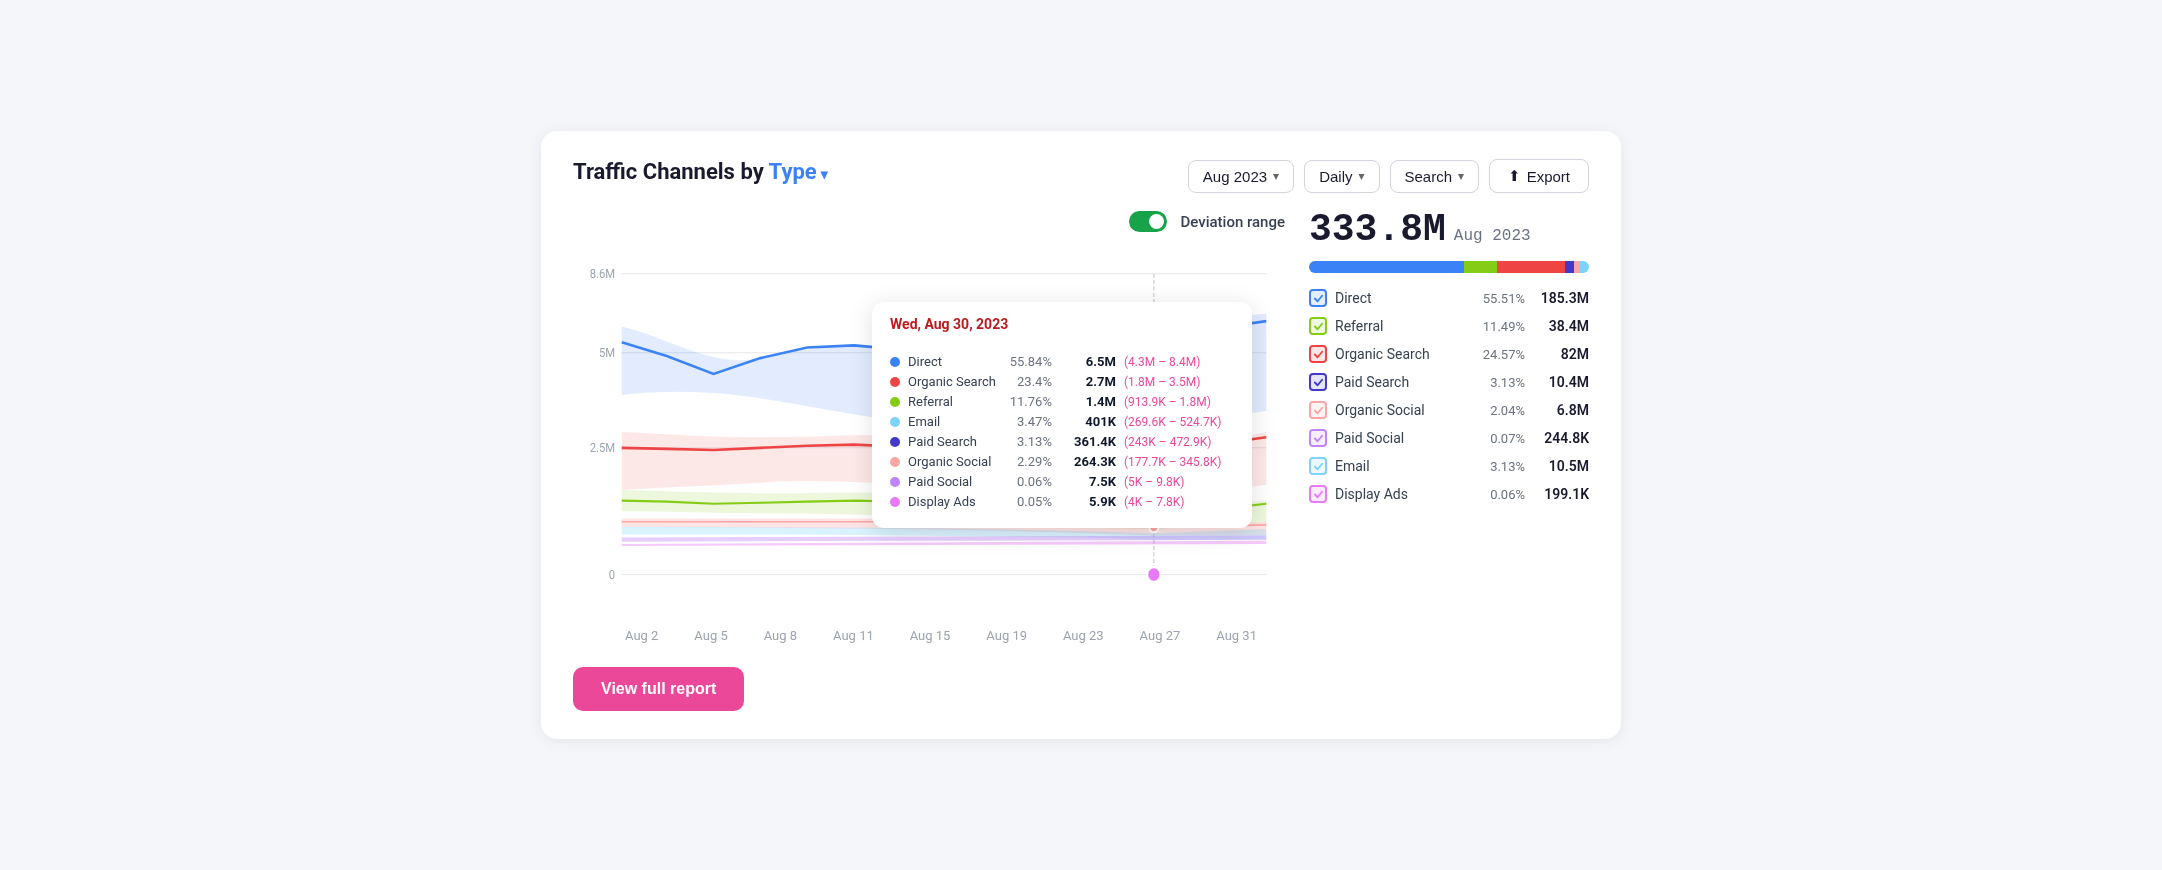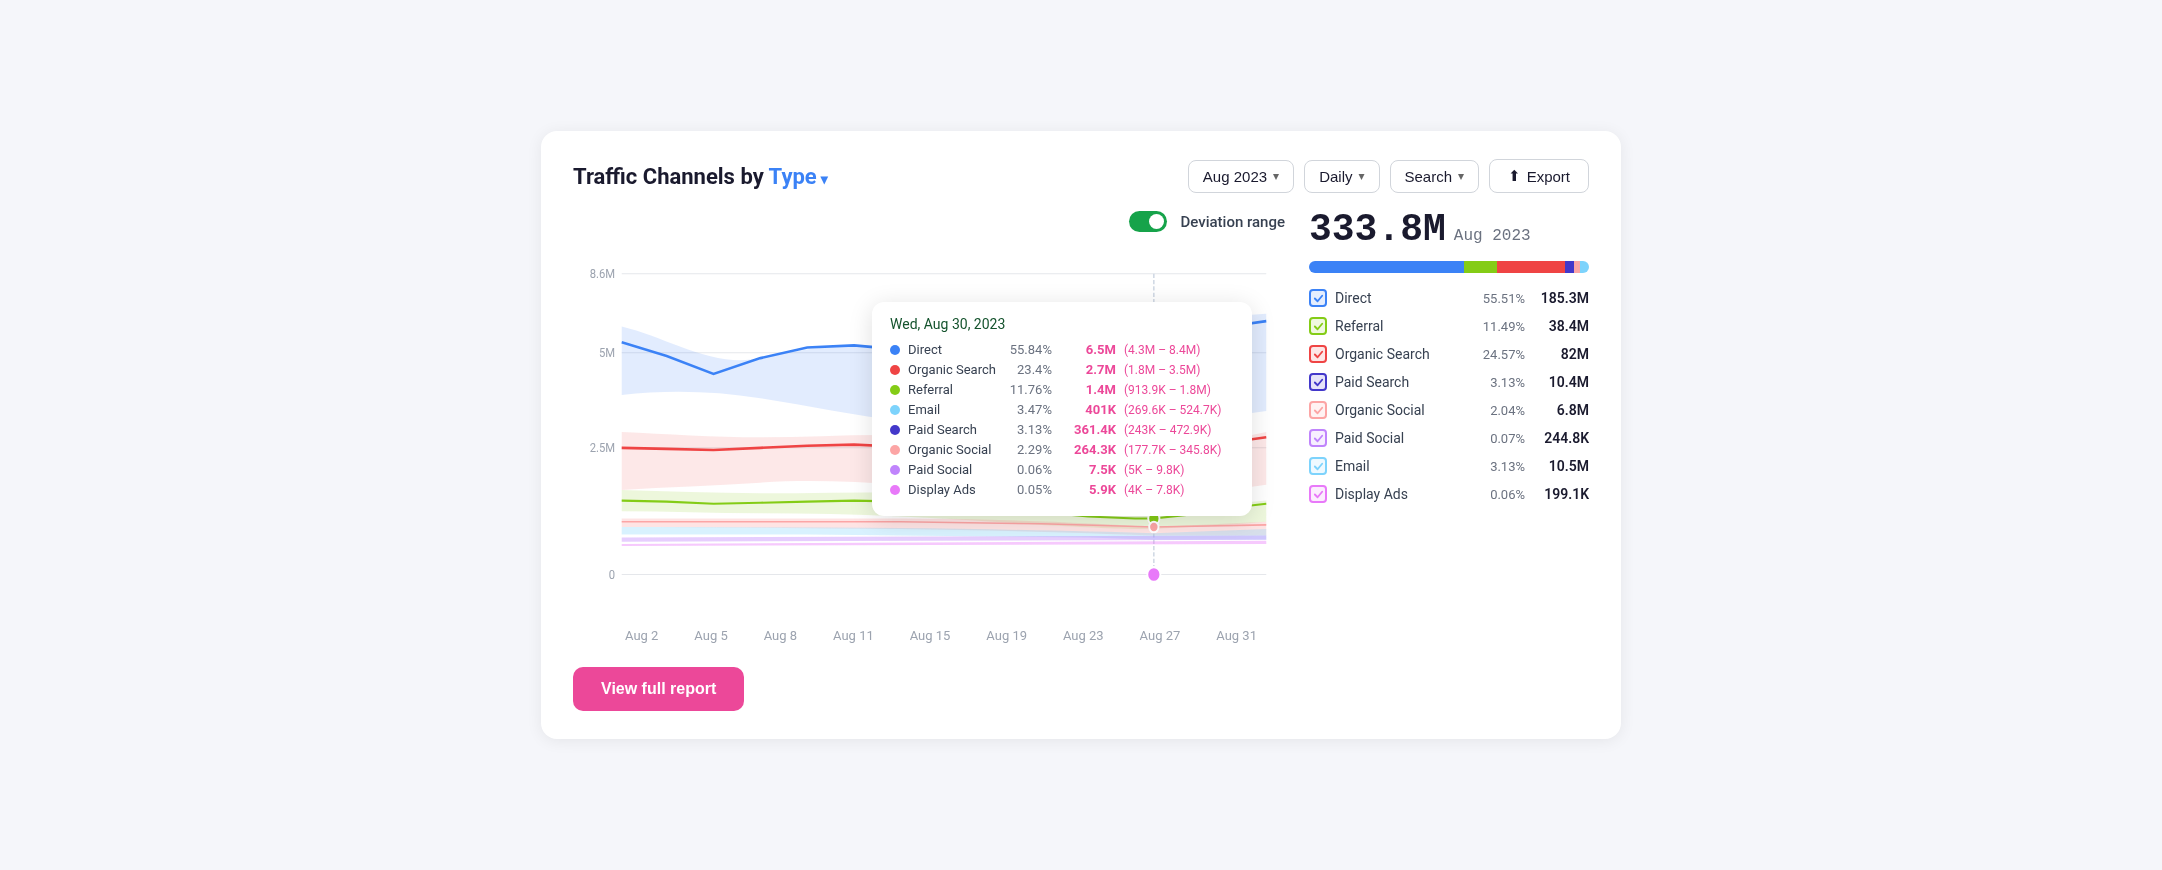--- a/index.html
+++ b/index.html
@@ -14,21 +14,21 @@
     }
     .card {
       background: #fff;
       border-radius: 16px;
       padding: 28px 32px 28px 32px;
       width: 1080px;
       box-shadow: 0 2px 16px rgba(0,0,0,0.07);
     }
     .header {
       display: flex;
-      align-items: center;
+      align-items: flex-start;
       justify-content: space-between;
       margin-bottom: 18px;
     }
     .title {
       font-size: 22px;
       font-weight: 700;
       color: #1a1a2e;
     }
     .title-type {
       color: #3b82f6;
@@ -127,23 +127,23 @@
       background: #fff;
       border-radius: 12px;
       box-shadow: 0 4px 24px rgba(0,0,0,0.13);
       padding: 14px 18px;
       min-width: 340px;
       z-index: 10;
       font-size: 13px;
     }
     .tooltip-date {
       font-size: 14px;
-      font-weight: 400;
-      color: #14532d;
-      margin-bottom: 10px;
+      font-weight: 700;
+      color: #b91c1c;
+      margin-bottom: 22px;
     }
     .tooltip-row {
       display: flex;
       align-items: center;
       gap: 8px;
       margin-bottom: 5px;
     }
     .tooltip-dot {
       width: 10px;
       height: 10px;
@@ -156,21 +156,21 @@
     }
     .tooltip-pct {
       width: 48px;
       text-align: right;
       color: #6b7280;
     }
     .tooltip-val {
       width: 56px;
       text-align: right;
       font-weight: 700;
-      color: #ec4899;
+      color: #0f172a;
     }
     .tooltip-range {
       width: 110px;
       text-align: left;
       color: #ec4899;
       font-size: 12px;
     }
     
     .x-labels {
       display: flex;

